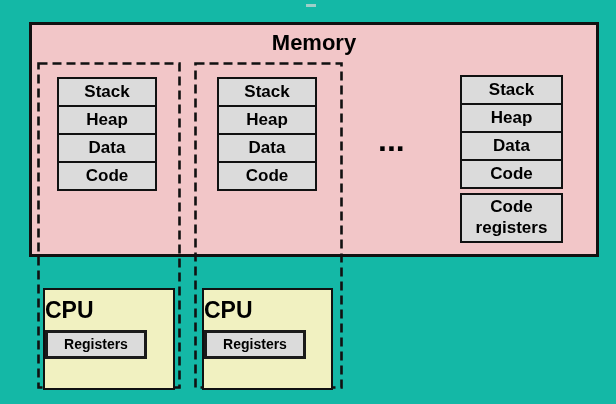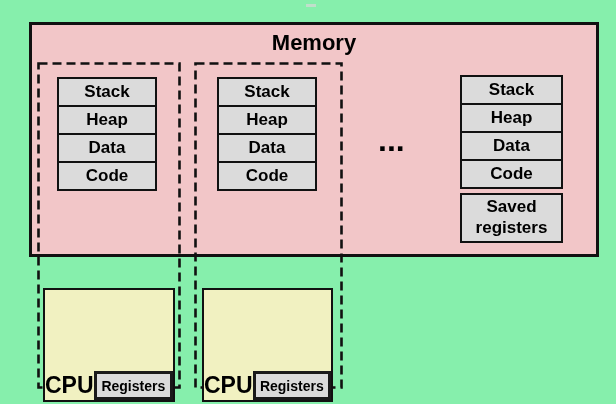--- a/index.html
+++ b/index.html
@@ -1,20 +1,20 @@
 <!DOCTYPE html>
 <html style="--memory_fill: #f2c6c8; --segment_fill: #dbdbdb; --cpu_fill: #f1f1c1; --outline: #111111;"><head>
 <meta charset="utf-8">
 <style>
   html, body { margin: 0; padding: 0; background: #ffffff; }
   .stage {
     position: relative;
     width: 616px;
     height: 404px;
-    background: #86efac;
+    background: #14b8a6;
     font-family: "Liberation Sans", sans-serif;
     overflow: hidden;
   }
   .smudge {
     position: absolute; left: 306px; top: 4px;
     width: 10px; height: 3px; background: #d9d9d9; opacity: .7;
   }
   .memory-box {
     position: absolute;
     left: 29px; top: 22px;
@@ -56,25 +56,25 @@
   }
   .ellipsis {
     position: absolute;
     left: 378px; top: 124px;
     font-size: 32px; font-weight: bold; line-height: 1;
     letter-spacing: 0; color: #000;
   }
   .cpu-box {
     position: absolute;
     top: 288px;
-    height: 114px;
+    height: 102px;
     box-sizing: border-box;
     background: var(--cpu_fill, #f1f1c1);
     border: 2.5px solid var(--outline, #111111);
-    display: flex; flex-direction: row; align-items: flex-end;
+    display: flex; flex-direction: column; align-items: flex-start;
   }
   .cpu-box.cpu-1 { left: 43px;  width: 132px; }
   .cpu-box.cpu-2 { left: 202px; width: 131px; }
   .cpu-title {
     margin-top: 7px;
     font-size: 23px; font-weight: bold; color: #000;
     line-height: 1.2;
   }
   .registers-box {
     margin-top: 5px;
@@ -120,21 +120,21 @@
 
   <div class="ellipsis">...</div>
 
   <div class="seg-col col-3" style="left:460px; top:75px;">
     <div class="seg">Stack</div>
     <div class="seg">Heap</div>
     <div class="seg">Data</div>
     <div class="seg">Code</div>
   </div>
 
-  <div class="saved-box">Saved registers</div>
+  <div class="saved-box">Code registers</div>
 
   <div class="cpu-box cpu-1">
     <div class="cpu-title">CPU</div>
     <div class="registers-box">Registers</div>
   </div>
 
   <div class="cpu-box cpu-2">
     <div class="cpu-title">CPU</div>
     <div class="registers-box">Registers</div>
   </div>

